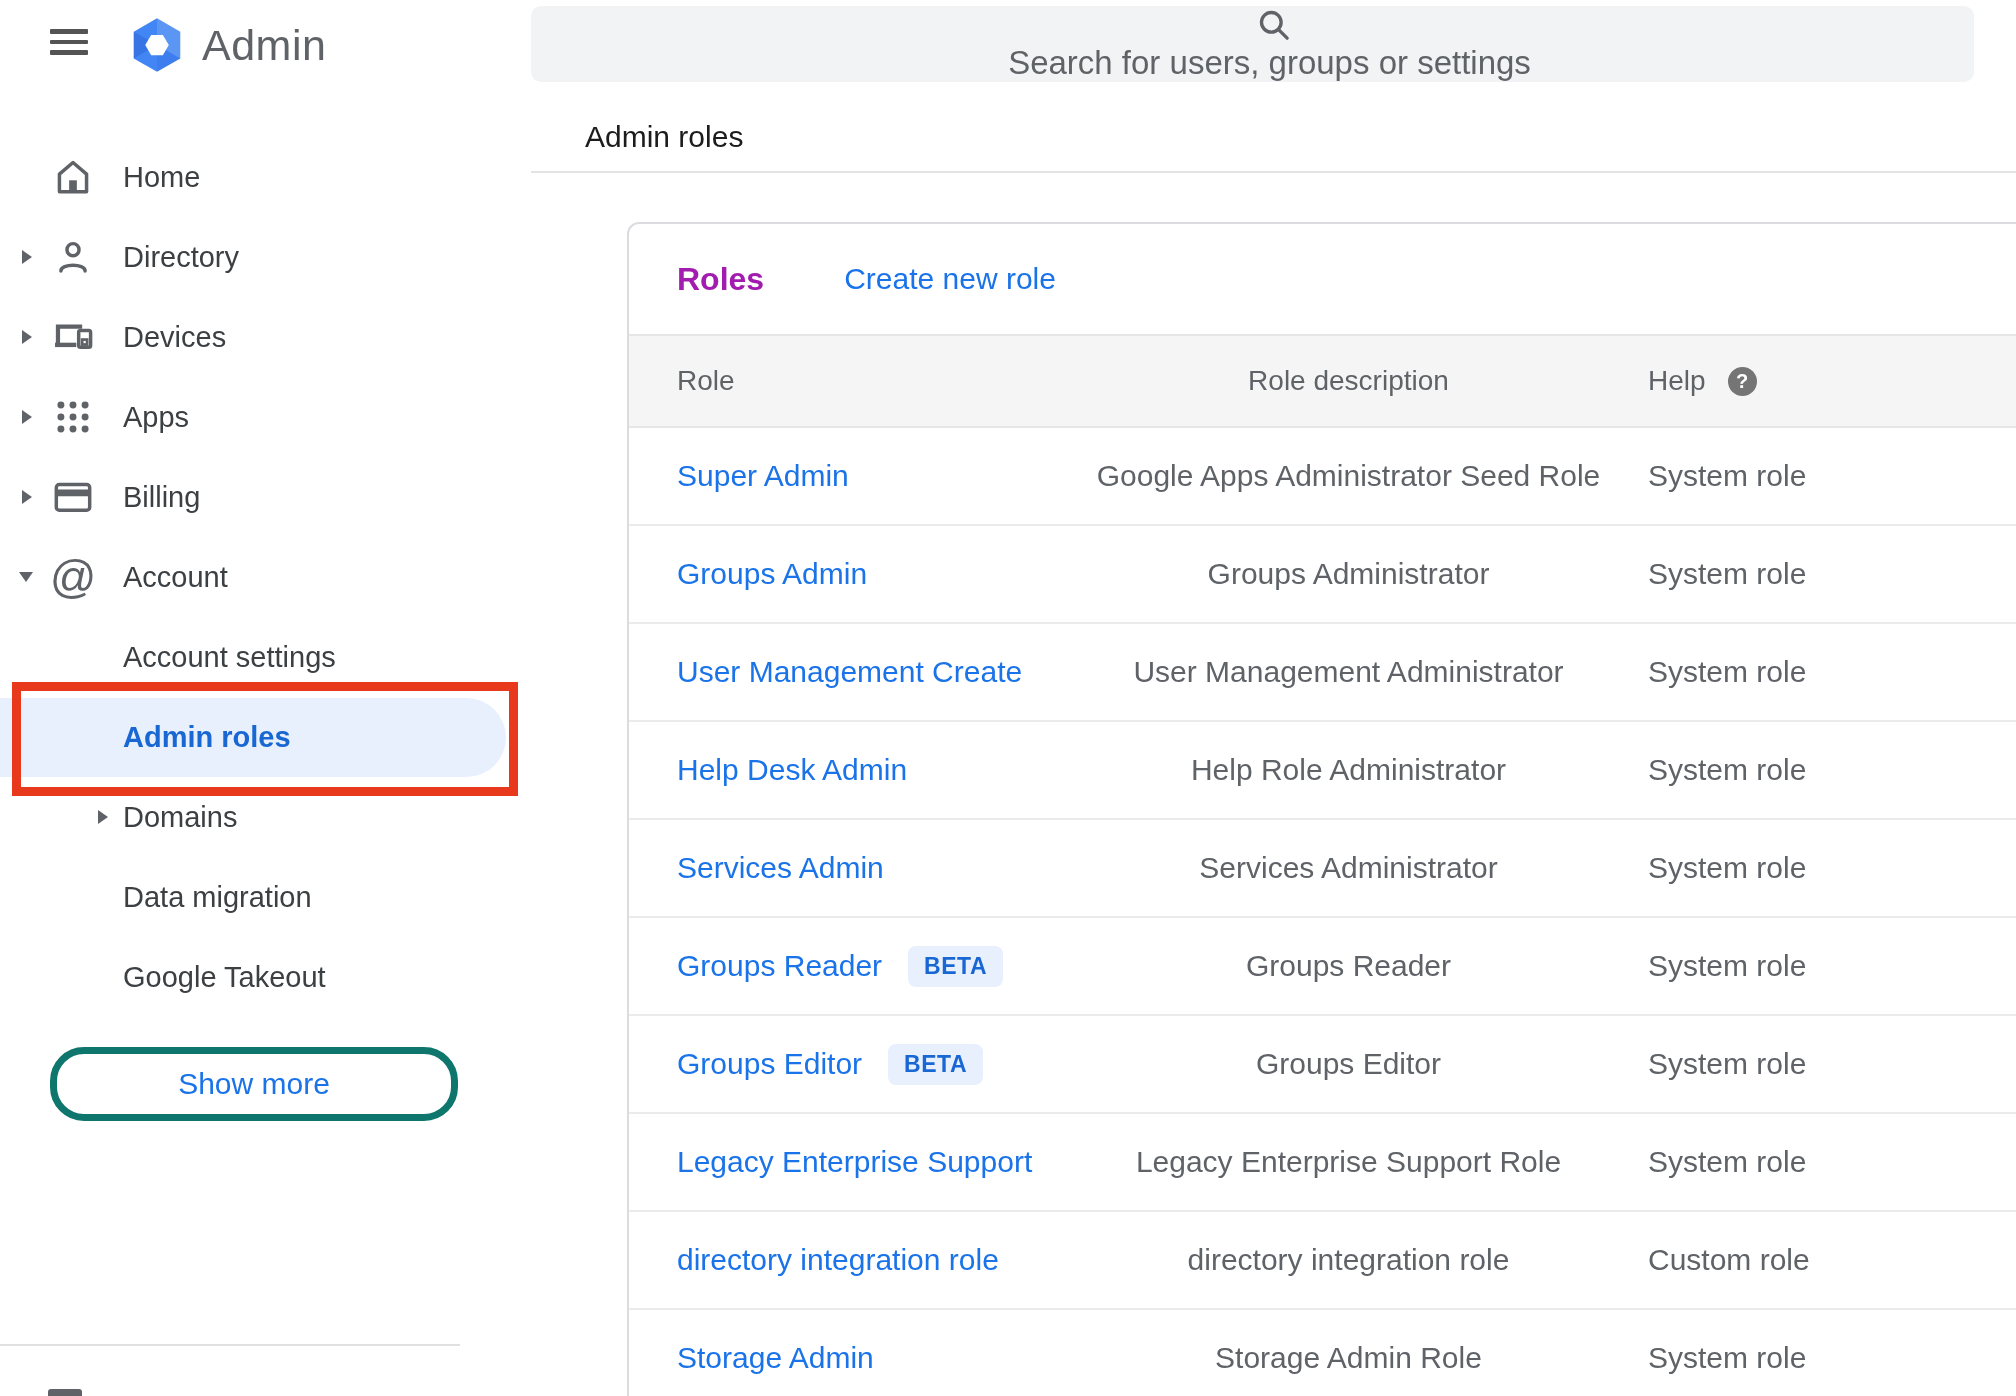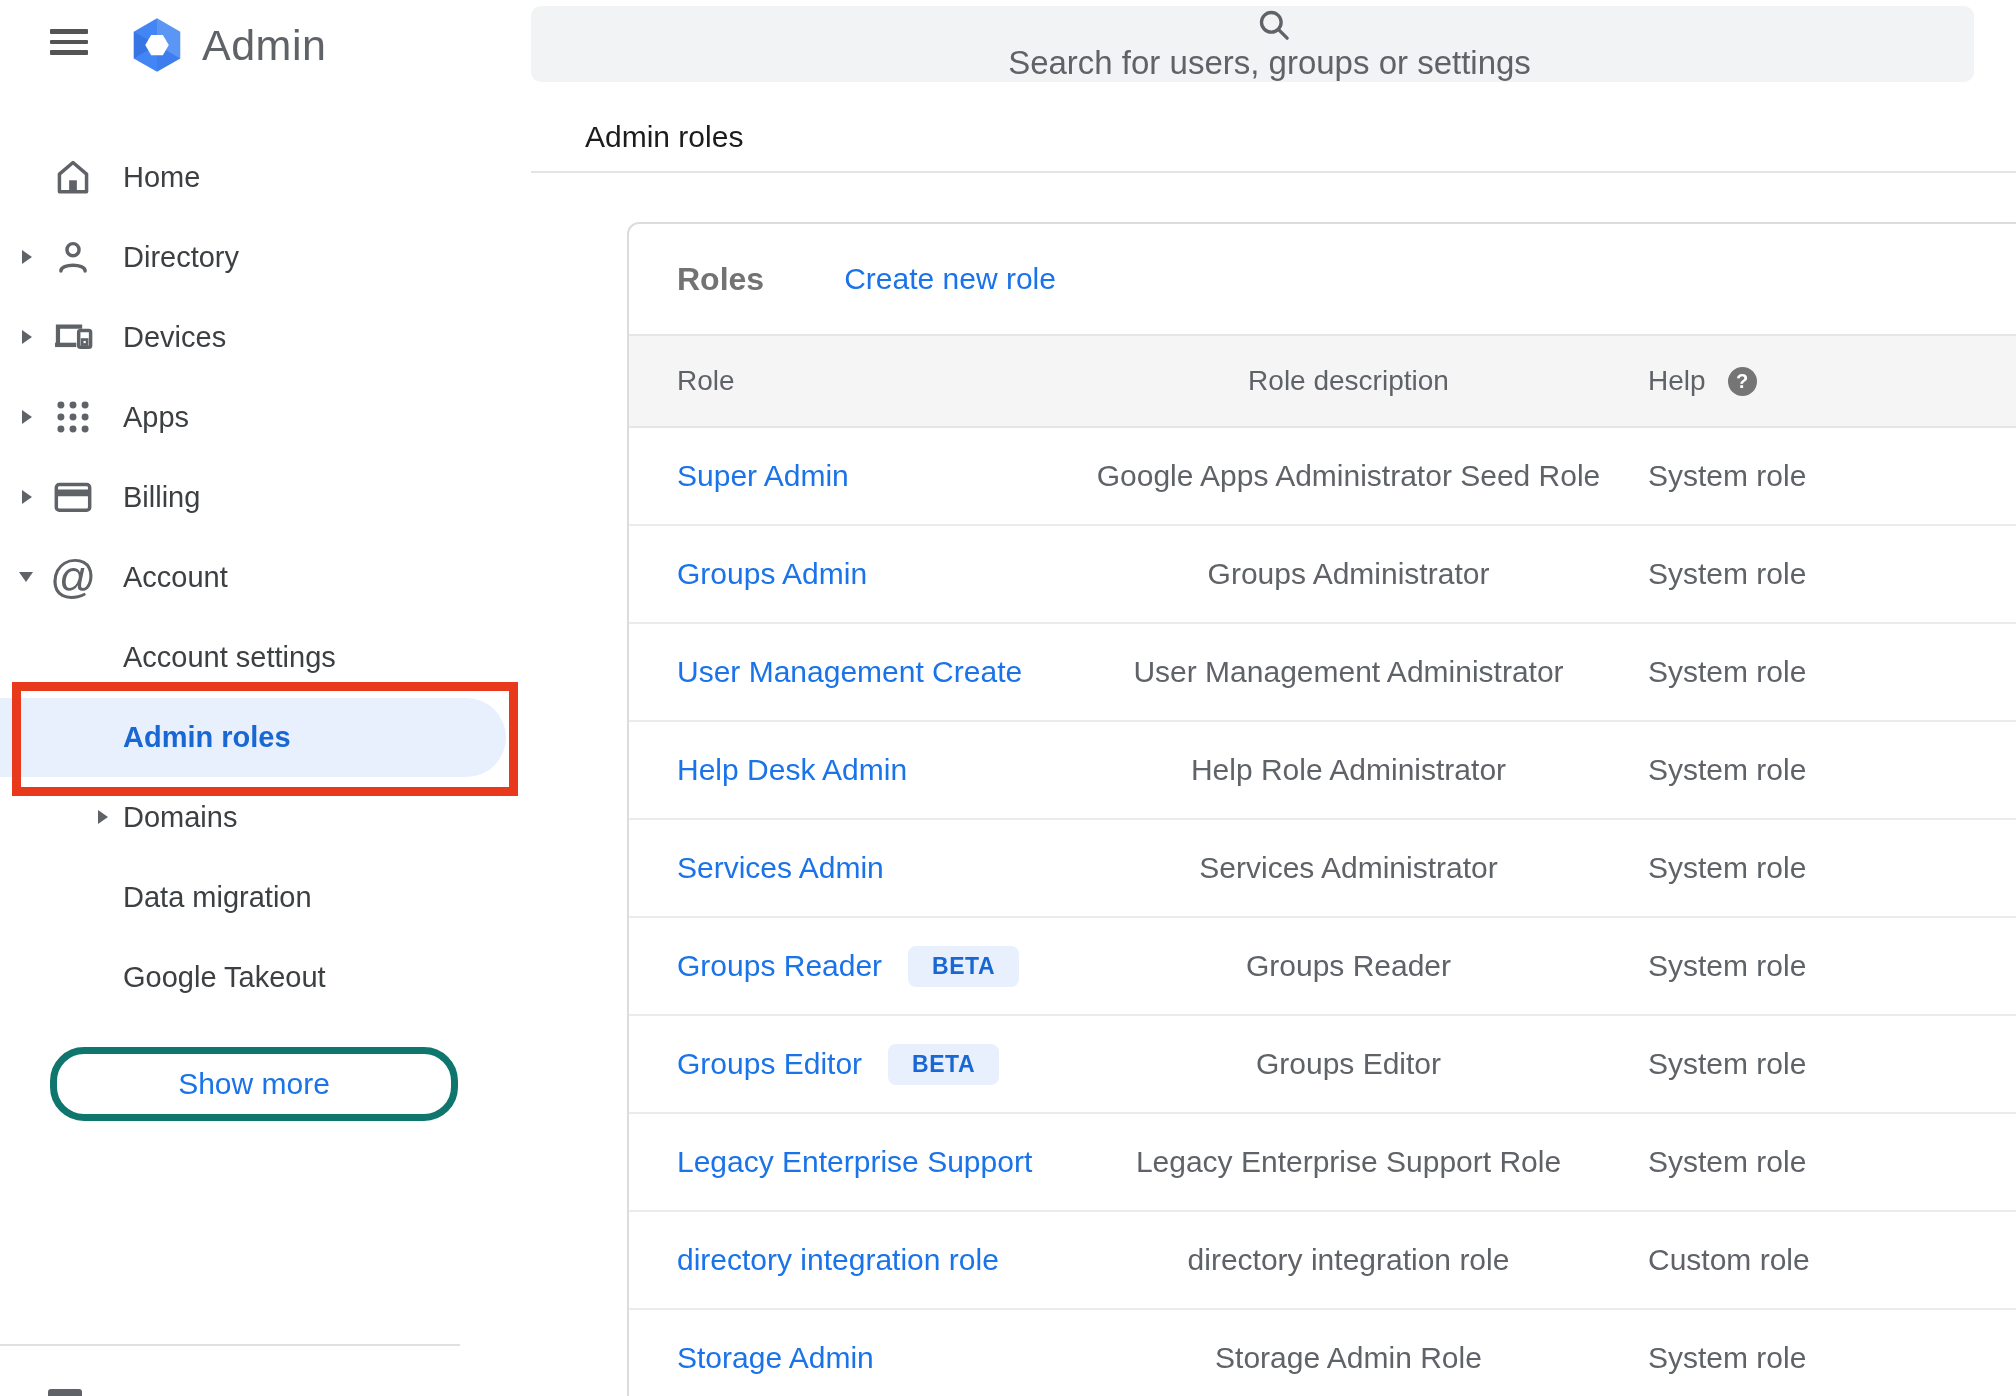--- a/index.html
+++ b/index.html
@@ -40,36 +40,36 @@
                border:7px solid #0f766e; border-radius:34px; background:#fff;
                display:flex; align-items:center; justify-content:center; cursor:pointer; }
   .show-more span { color:#1a73e8; font-size:30px; }
   .sidebar-bottom-divider { position:absolute; left:0; top:1344px; width:460px; height:2px; background:#e0e0e0; }
   .partial-icon { position:absolute; left:48px; top:1389px; width:34px; height:8px;
                   background:#5f6368; border-radius:3px 3px 0 0; }
   
   .card { position:absolute; left:627px; top:222px; width:1400px; height:1190px;
           background:#fff; border:2px solid #dadce0; border-radius:12px 12px 0 0; }
   .card-header { height:110px; display:flex; align-items:center; padding-left:48px; }
-  .card-title { font-size:32px; font-weight:700; color:#737373; }
+  .card-title { font-size:32px; font-weight:700; color:#a21caf; }
   .create-link { margin-left:80px; font-size:30px; color:#1a73e8; cursor:pointer; text-decoration:none; }
   .thead { height:94px; background:#f5f5f5; border-top:2px solid #e6e6e6; border-bottom:2px solid #e6e6e6;
            display:flex; align-items:center; padding-left:48px; font-size:28px; color:#5f6368; }
   .c1 { width:372px; flex:0 0 auto; display:flex; align-items:center; }
   .c2 { width:599px; flex:0 0 auto;text-align:center; }
   .c3 { flex:1; display:flex; align-items:center; }
   .help-icon { margin-left:22px; width:29px; height:29px; border-radius:50%; background:#757575;
                color:#fff; font-size:20px; font-weight:700; display:flex; align-items:center;
                justify-content:center; cursor:pointer; }
   .trow { height:98px; display:flex; align-items:center; padding-left:48px;
           border-bottom:2px solid #ebebeb; font-size:30px; }
   .role-link { color:#1a73e8; cursor:pointer; text-decoration:none; white-space:nowrap; }
   .desc, .rtype { color:#5f6368; white-space:nowrap; }
   .beta { margin-left:26px; background:#e8f0fe; color:#1967d2; font-size:23px; font-weight:700;
-          padding:7px 24px; border-radius:8px; letter-spacing:0.5px; }
+          padding:7px 16px; border-radius:8px; letter-spacing:0.5px; }
   svg .st { fill:none; stroke:#5f6368; stroke-width:1.9; }
 </style>
 </head>
 <body>
 
 <div class="hamburger">
   <div class="bar"></div>
   <div class="bar"></div>
   <div class="bar"></div>
 </div>

